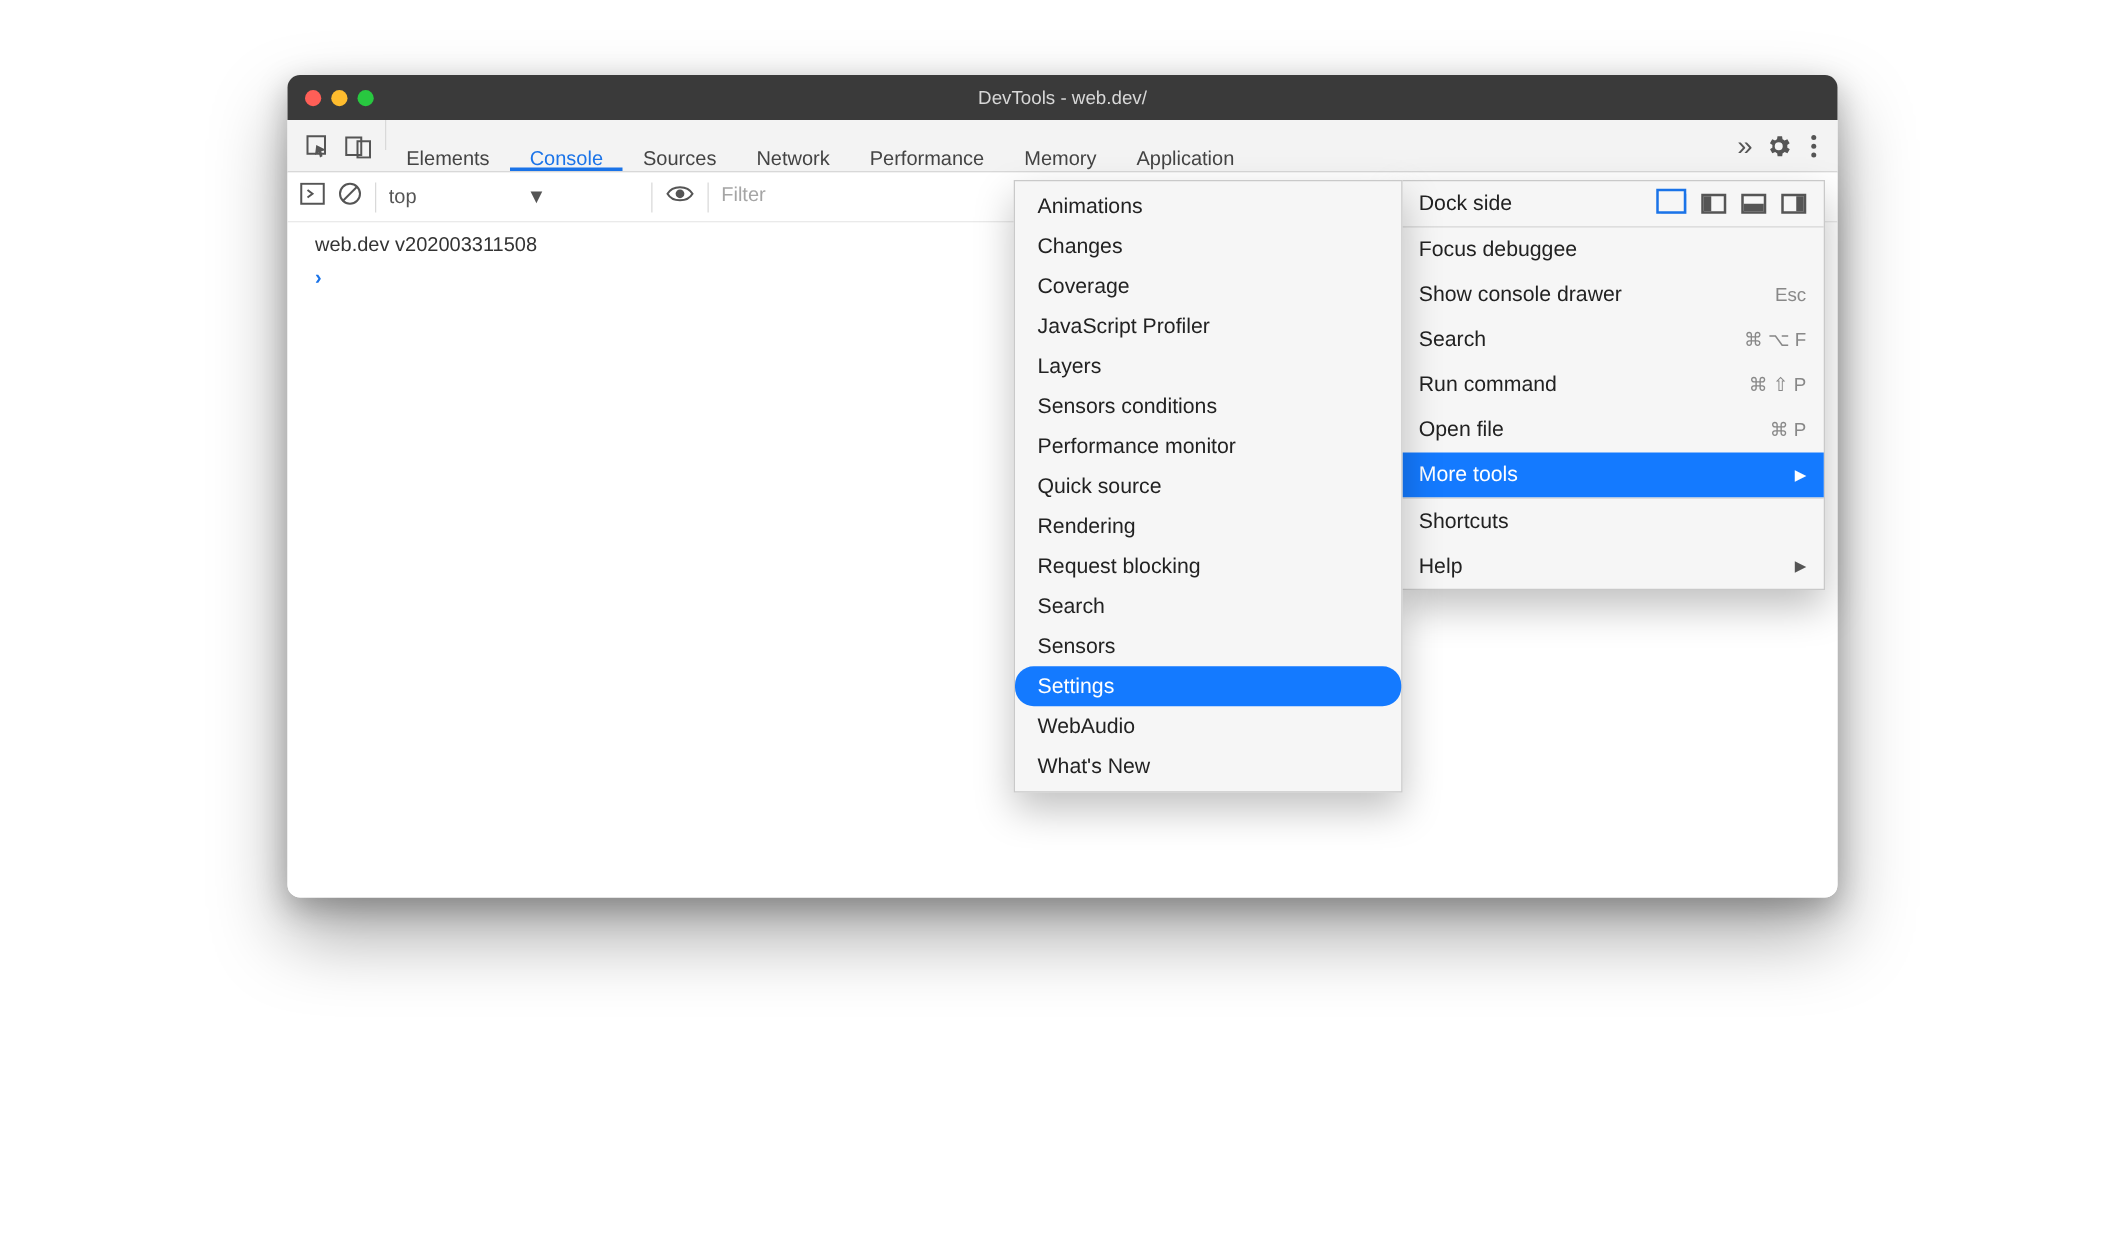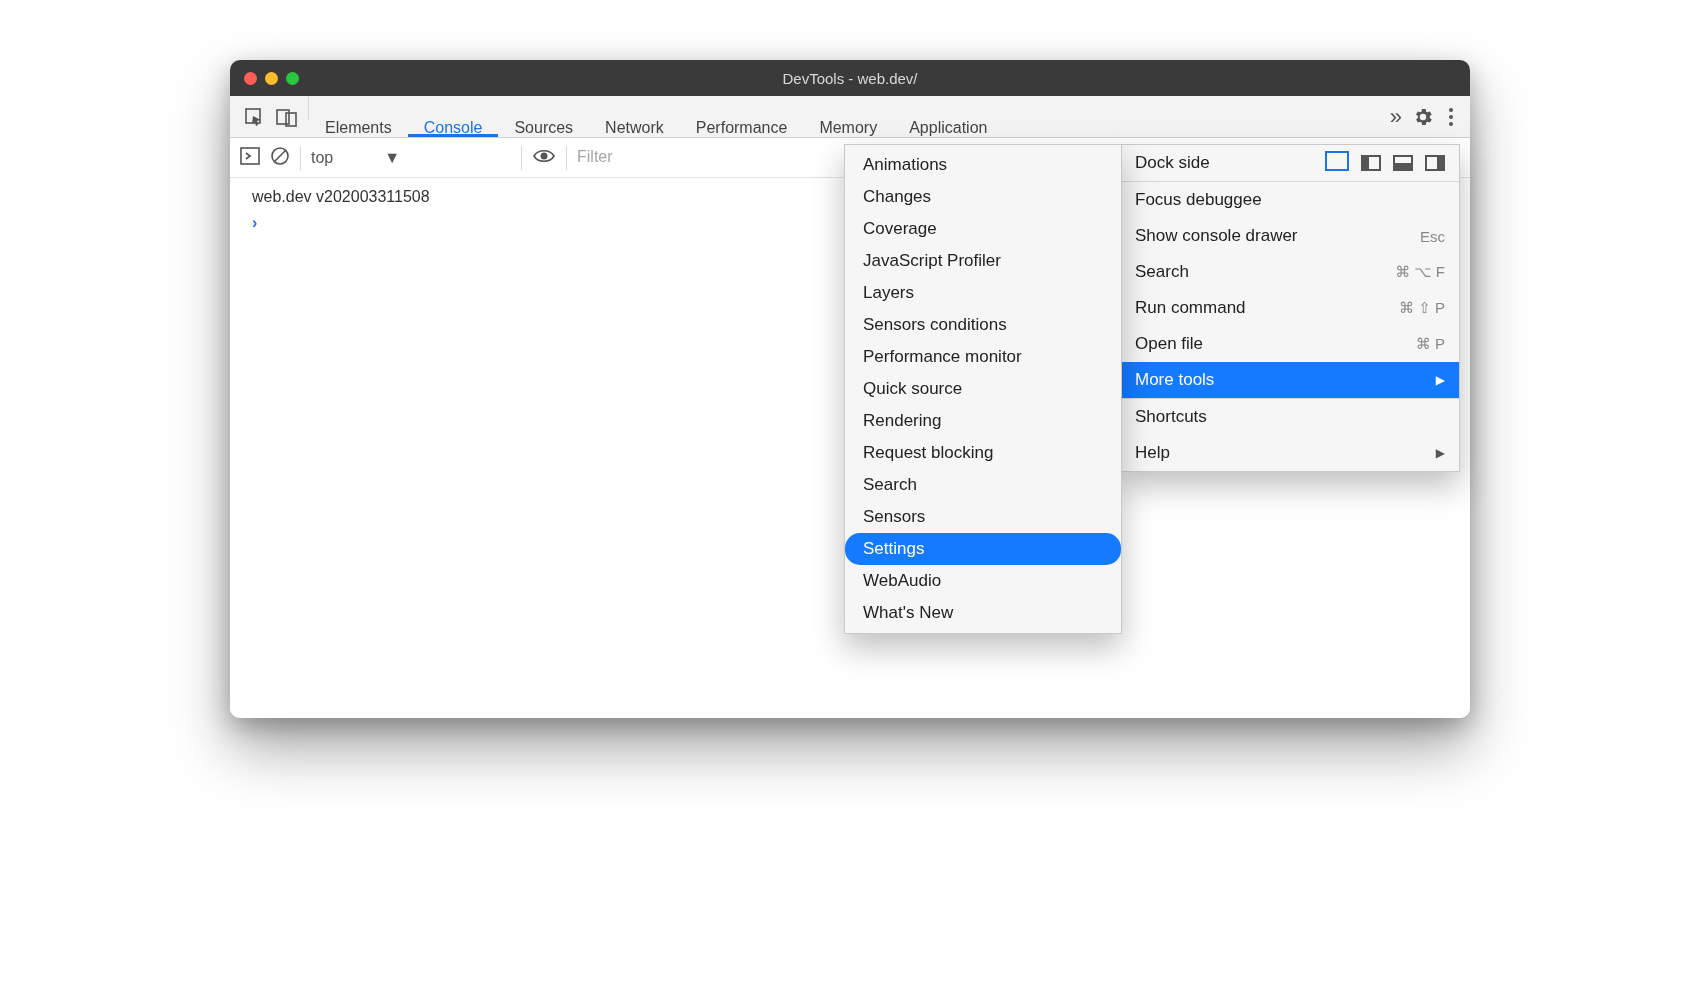--- a/index.html
+++ b/index.html
@@ -84,21 +84,21 @@
     display: flex;
     align-items: center;
     gap: 10px;
     padding: 0 10px;
     background: #fff;
     font-size: 16px;
     color: #555;
   }
   .vsep { width: 1px; height: 24px; background: #d9d9d9; }
   .ctx {
-    display: flex; align-items: center; gap: 51px;
+    display: flex; align-items: center; gap: 88px;
     min-width: 200px;
   }
   .filter {
     flex: 0 0 280px;
     height: 26px;
     border: none;
     border-bottom: 1px solid transparent;
     font-size: 16px;
     background: transparent;
     color: #555;
@@ -145,21 +145,21 @@
   .dico.bottom::before{ content:"";position:absolute;left:0;right:0;bottom:0;height:6px;background:#555;}
   .dico.right::before{ content:"";position:absolute;right:0;top:0;bottom:0;width:6px;background:#555;}
   .shortcut { color: #888; font-size: 15px; }
   .tri { font-size: 12px; }
 
   
   .submenu {
     position: absolute;
     top: 84px;
     right: 348px;
-    width: 278px;
+    width: 311px;
     background: #f6f6f6;
     border: 1px solid #c9c9c9;
     box-shadow: 0 14px 30px rgba(0,0,0,.25);
     font-size: 17px;
     color: #222;
     z-index: 20;
     padding: 4px 0;
   }
   .submenu .srow { padding: 6px 18px; }
   .submenu .srow.sel { background: #147aff; color: #fff; border-radius: 15px; }

